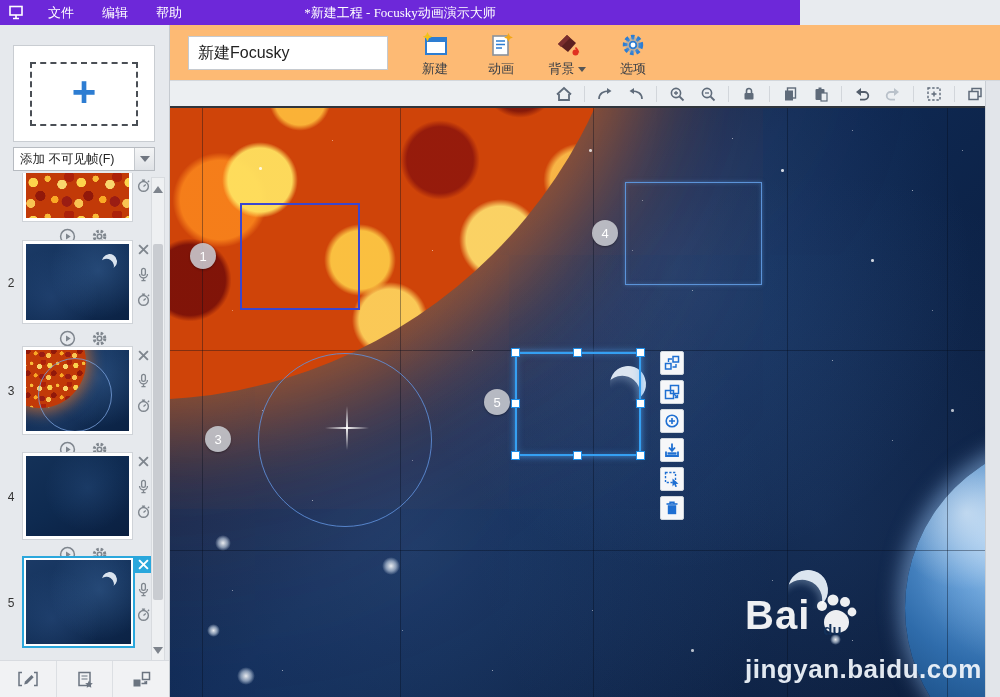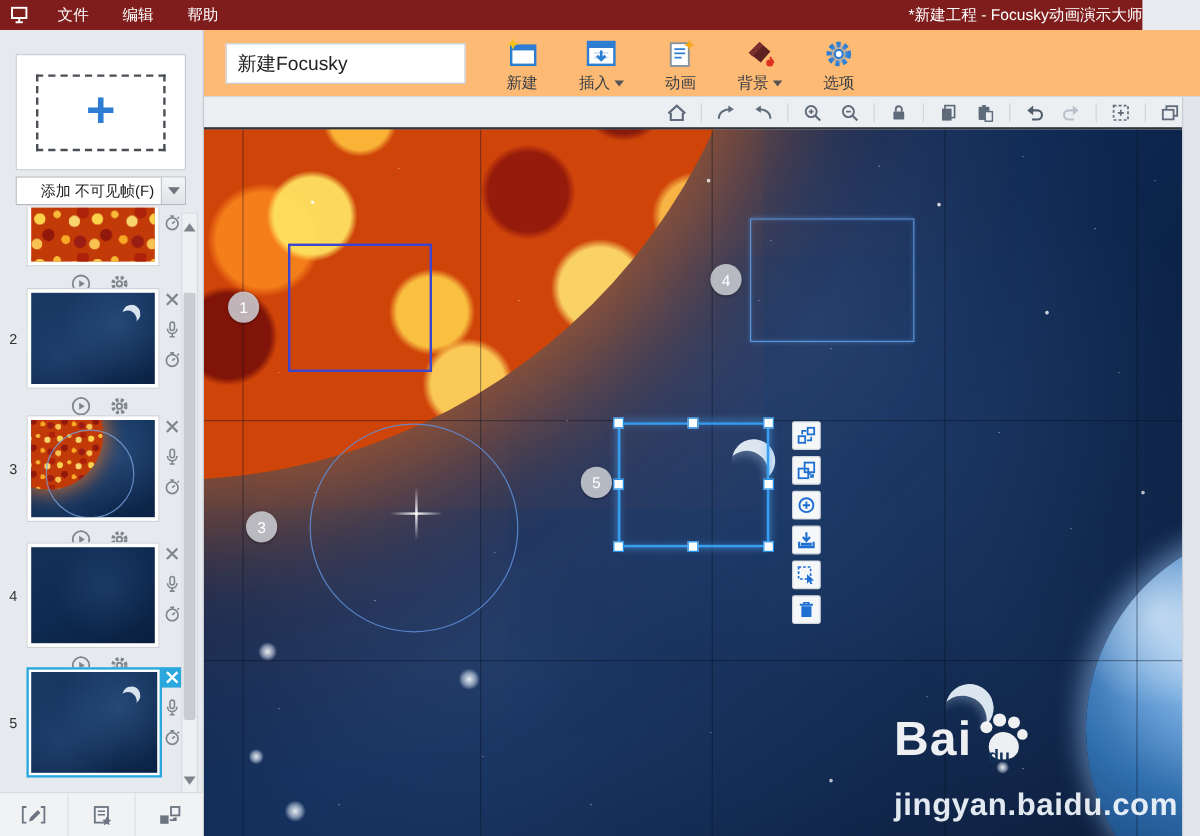--- a/index.html
+++ b/index.html
@@ -1,24 +1,24 @@
 <!DOCTYPE html>
 <html><head>
 <meta charset="utf-8">
 <style>
   * { margin:0; padding:0; box-sizing:border-box; }
   html,body { width:1000px; height:697px; }
   body { font-family:"Liberation Sans","DejaVu Sans",sans-serif; overflow:hidden; background:#e8ebef; }
   .app { position:relative; width:1000px; height:697px; overflow:hidden; }
 
   
-  .titlebar { position:absolute; left:0; top:0; width:952px; height:25px; background:#7f1d1d; display:flex; align-items:center; color:#fff; }
+  .titlebar { position:absolute; left:0; top:0; width:800px; height:25px; background:#6d28d9; display:flex; align-items:center; color:#fff; }
   .titlebar .logo { margin:0 10px 0 8px; display:flex; }
   .menu { font-size:13px; padding:0 14px; line-height:25px; cursor:default; }
-  .win-title { position:absolute; left:0; right:0; text-align:right; font-size:13px; pointer-events:none; }
+  .win-title { position:absolute; left:0; right:0; text-align:center; font-size:13px; pointer-events:none;font-family:Liberation Serif, serif; }
 
   
   .topbar { position:absolute; left:170px; top:25px; width:830px; height:56px; background:#fdba74; border-bottom:1px solid #d3d7dc; display:flex; align-items:center; }
   .proj-input { position:absolute; left:18px; top:11px; width:200px; height:34px; border:1px solid #c6cacf; background:#fff; font-size:16px; color:#222; padding:0 9px; font-family:"Liberation Sans","DejaVu Sans",sans-serif; }
   .tb-buttons { position:absolute; left:232px; top:3px; display:flex; }
   .tb-btn { width:66px; height:50px; display:flex; flex-direction:column; align-items:center; justify-content:flex-start; cursor:pointer; }
   .tb-btn .ic { height:30px; display:flex; align-items:flex-end; justify-content:center; position:relative; }
   .tb-btn .lbl { font-size:13px; color:#3a3f46; margin-top:2px; white-space:nowrap; display:flex; align-items:center; gap:3px; }
   .caret { width:0; height:0; border-left:4px solid transparent; border-right:4px solid transparent; border-top:5px solid #555; display:inline-block; }
 
@@ -26,21 +26,21 @@
   .canvasbar { position:absolute; left:170px; top:81px; width:830px; height:27px; background:#eceff2; border-bottom:2px solid #30353c; display:flex; align-items:center; justify-content:flex-end; padding-right:14px; gap:9px; }
   .cb-ico { width:22px; height:18px; display:flex; align-items:center; justify-content:center; cursor:pointer; }
   .cb-sep { width:1px; height:16px; background:#d2d6db; }
 
   
   .sidebar { position:absolute; left:0; top:25px; width:170px; height:672px; background:#e6e9ed; border-right:1px solid #c5cad0; }
   .add-card { position:absolute; left:13px; top:20px; width:142px; height:97px; background:#fff; border:1px solid #c9cdd2; display:flex; align-items:center; justify-content:center; cursor:pointer; }
   .add-dash { width:108px; height:64px; border:2px dashed #4a4f55; display:flex; align-items:center; justify-content:center; }
   .plus { color:#2d7dd2; font-size:42px; font-weight:bold; line-height:1; margin-top:-4px; }
   .frame-dd { position:absolute; left:13px; top:122px; width:142px; height:24px; background:#fff; border:1px solid #b7bbc1; display:flex; align-items:center; cursor:pointer; }
-  .frame-dd .txt { flex:1; font-size:12.5px; color:#222; padding-left:20px; white-space:nowrap; }
+  .frame-dd .txt { flex:1; font-size:12.5px; color:#222; padding-left:6px; white-space:nowrap; }
   .frame-dd .arrow-btn { width:20px; height:22px; background:linear-gradient(#f4f5f6,#dfe2e6); border-left:1px solid #c4c8cd; display:flex; align-items:center; justify-content:center; }
   .dd-caret { width:0; height:0; border-left:5px solid transparent; border-right:5px solid transparent; border-top:6px solid #707680; }
 
   .slide-item { position:absolute; left:0; width:170px; }
   .thumb-frame { position:absolute; left:22px; background:#fff; border:1px solid #cfd3d8; padding:3px; cursor:pointer; }
   .thumb-frame.sel { border:2px solid #2aa7dc; padding:2px; }
   .thumb-img { width:100%; height:100%; position:relative; overflow:hidden; }
   .slide-num { position:absolute; left:4px; width:14px; text-align:center; font-size:12px; color:#333; }
   .s-icons { position:absolute; left:135px; display:flex; flex-direction:column; gap:8px; }
   .s-ico { width:17px; height:17px; display:flex; align-items:center; justify-content:center; cursor:pointer; }
@@ -186,34 +186,20 @@
               <rect x="5" y="6" width="20" height="16" fill="#fff" stroke="#2d7dd2" stroke-width="2"></rect>
               <rect x="5" y="6" width="20" height="4" fill="#2d7dd2"></rect>
               <path d="M6.5 0l1.5 3.2L11.2 4.7 8 6.2 6.5 9.4 5 6.2 1.8 4.7 5 3.2z" fill="#f2c118"></path>
             </svg>
         </span>
         <span class="lbl">
             <span>新建</span>
           </span>
       </div>
 
-      <div class="tb-btn">
-        <span class="ic">
-          <svg width="28" height="26" viewBox="0 0 28 26">
-              <rect x="3" y="3" width="22" height="19" fill="#fff" stroke="#2d7dd2" stroke-width="2"></rect>
-              <rect x="3" y="3" width="22" height="5" fill="#2d7dd2"></rect>
-              <path d="M8 12h12M8 16h12" stroke="#cfe0f2" stroke-width="1.4"></path>
-              <path d="M14 10v7.5M10.5 14.5L14 18l3.5-3.5" stroke="#2d7dd2" stroke-width="2.2" fill="none"></path>
-            </svg>
-        </span>
-        <span class="lbl">
-            <span>插入</span>
-            <span class="caret"></span>
-          </span>
-      </div>
 
       <div class="tb-btn">
         <span class="ic">
           <svg width="28" height="26" viewBox="0 0 28 26">
               <rect x="6" y="4" width="15" height="19" fill="#fff" stroke="#8a929c" stroke-width="1.6"></rect>
               <path d="M9 9h9M9 12.5h9M9 16h6" stroke="#2d7dd2" stroke-width="1.5"></path>
               <path d="M21.5 1l1.4 3 3 1.4-3 1.4-1.4 3-1.4-3-3-1.4 3-1.4z" fill="#f2a818"></path>
             </svg>
         </span>
         <span class="lbl">

